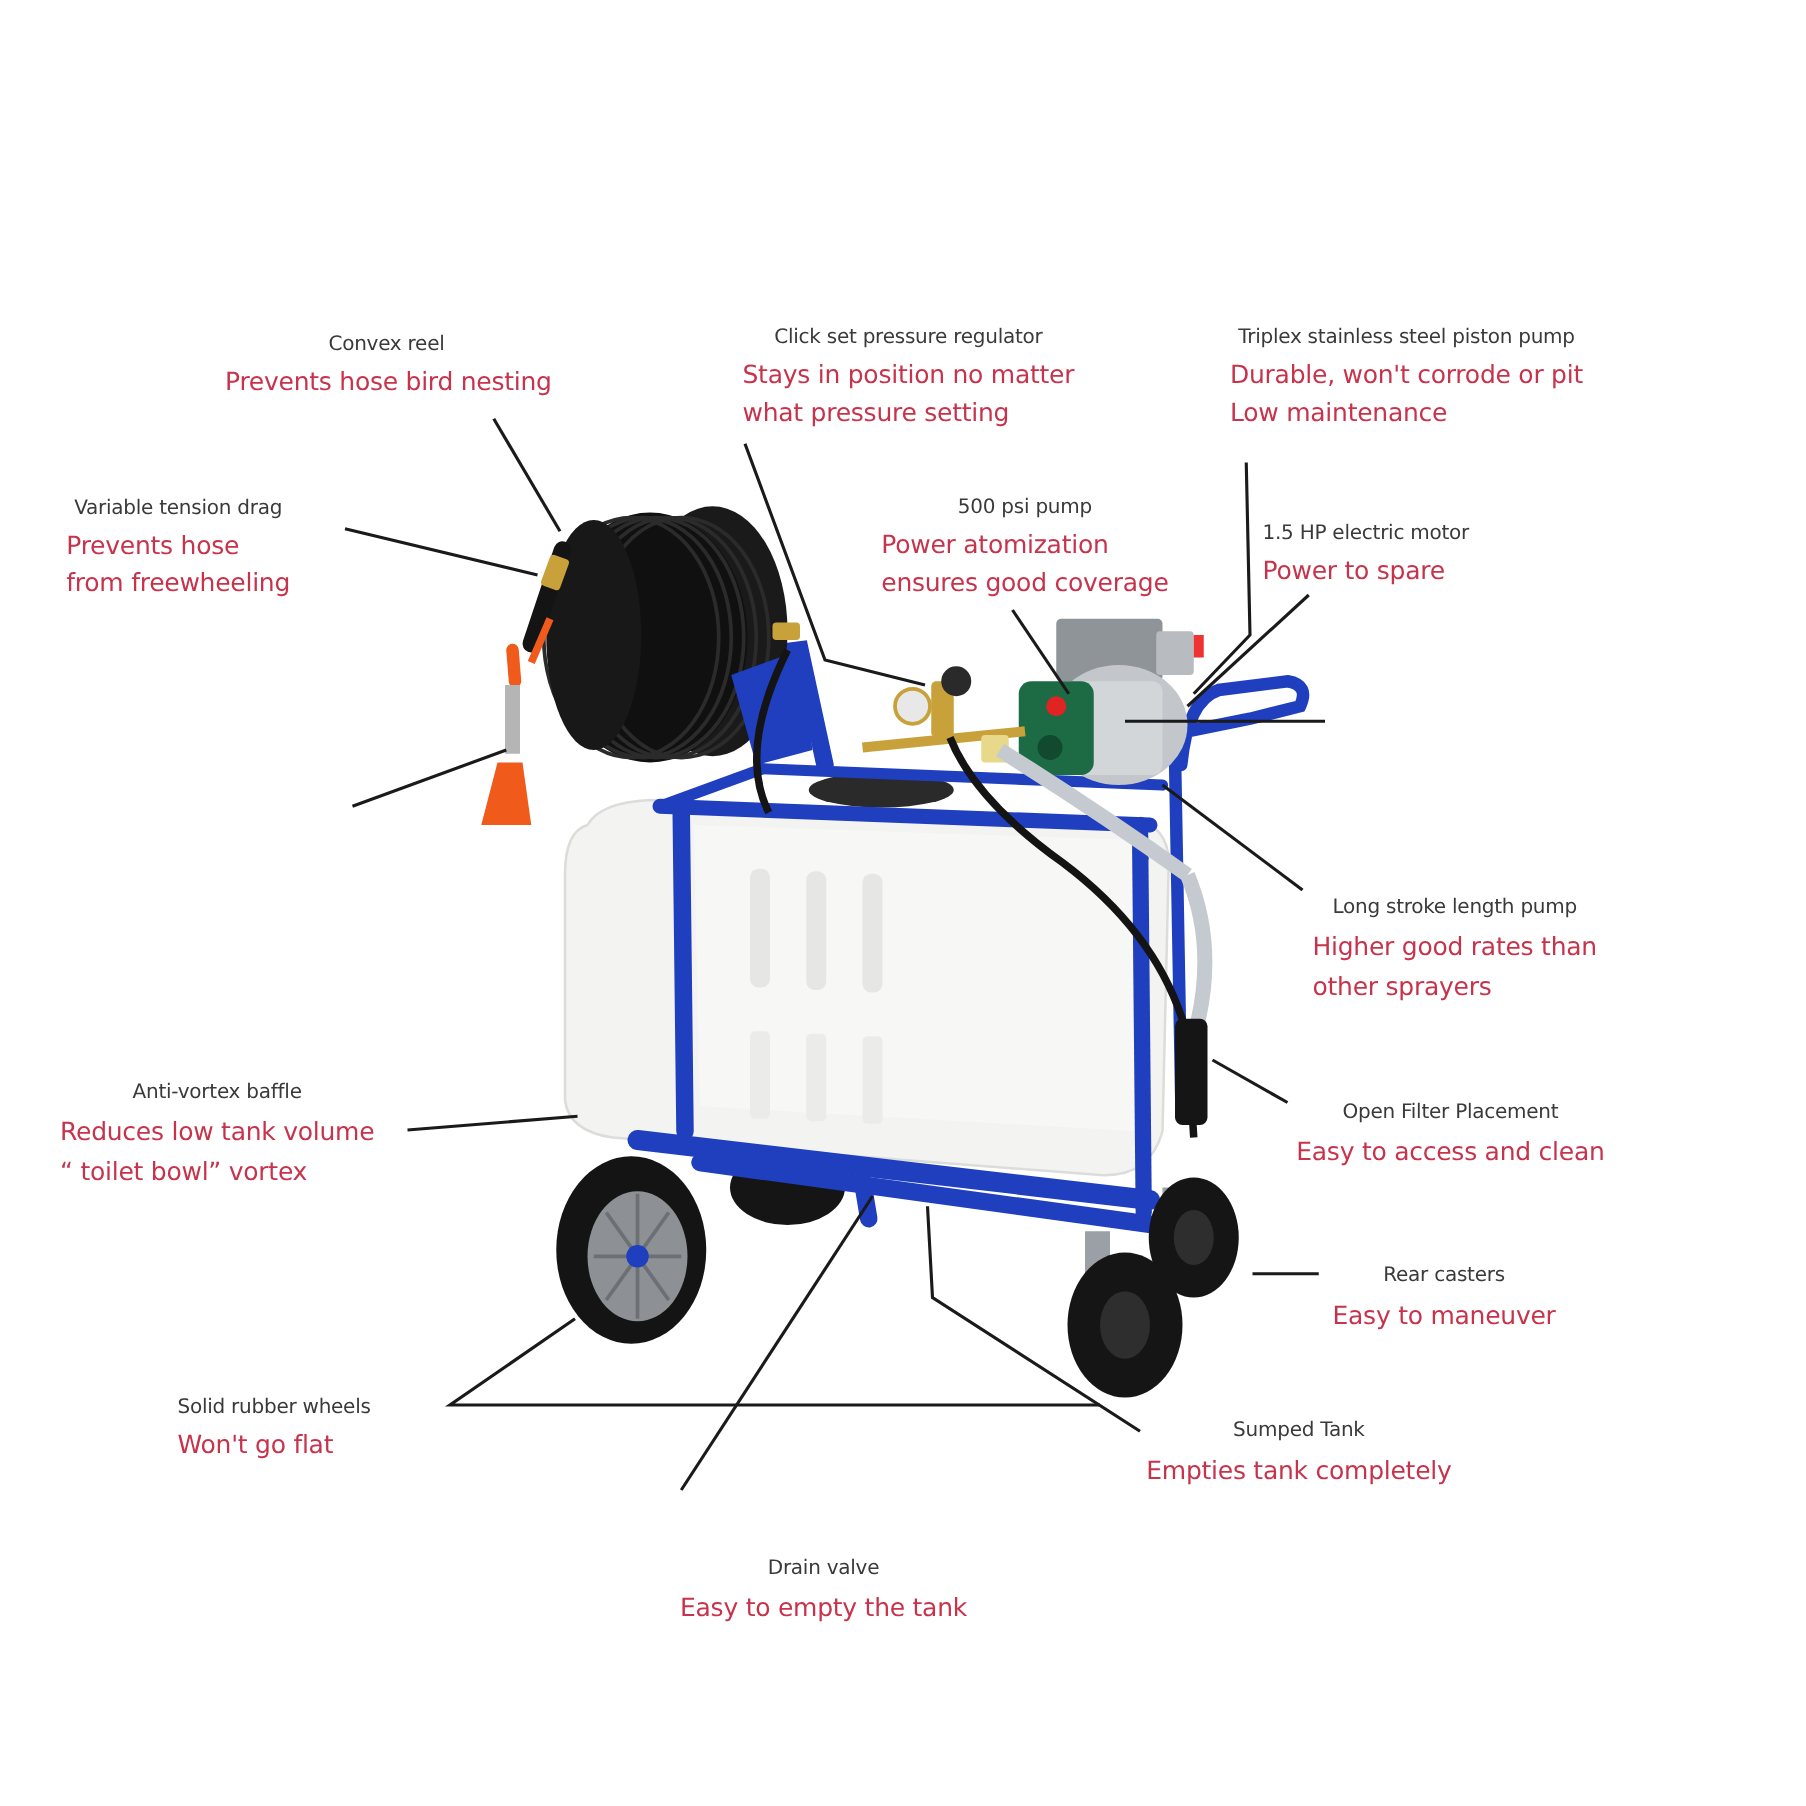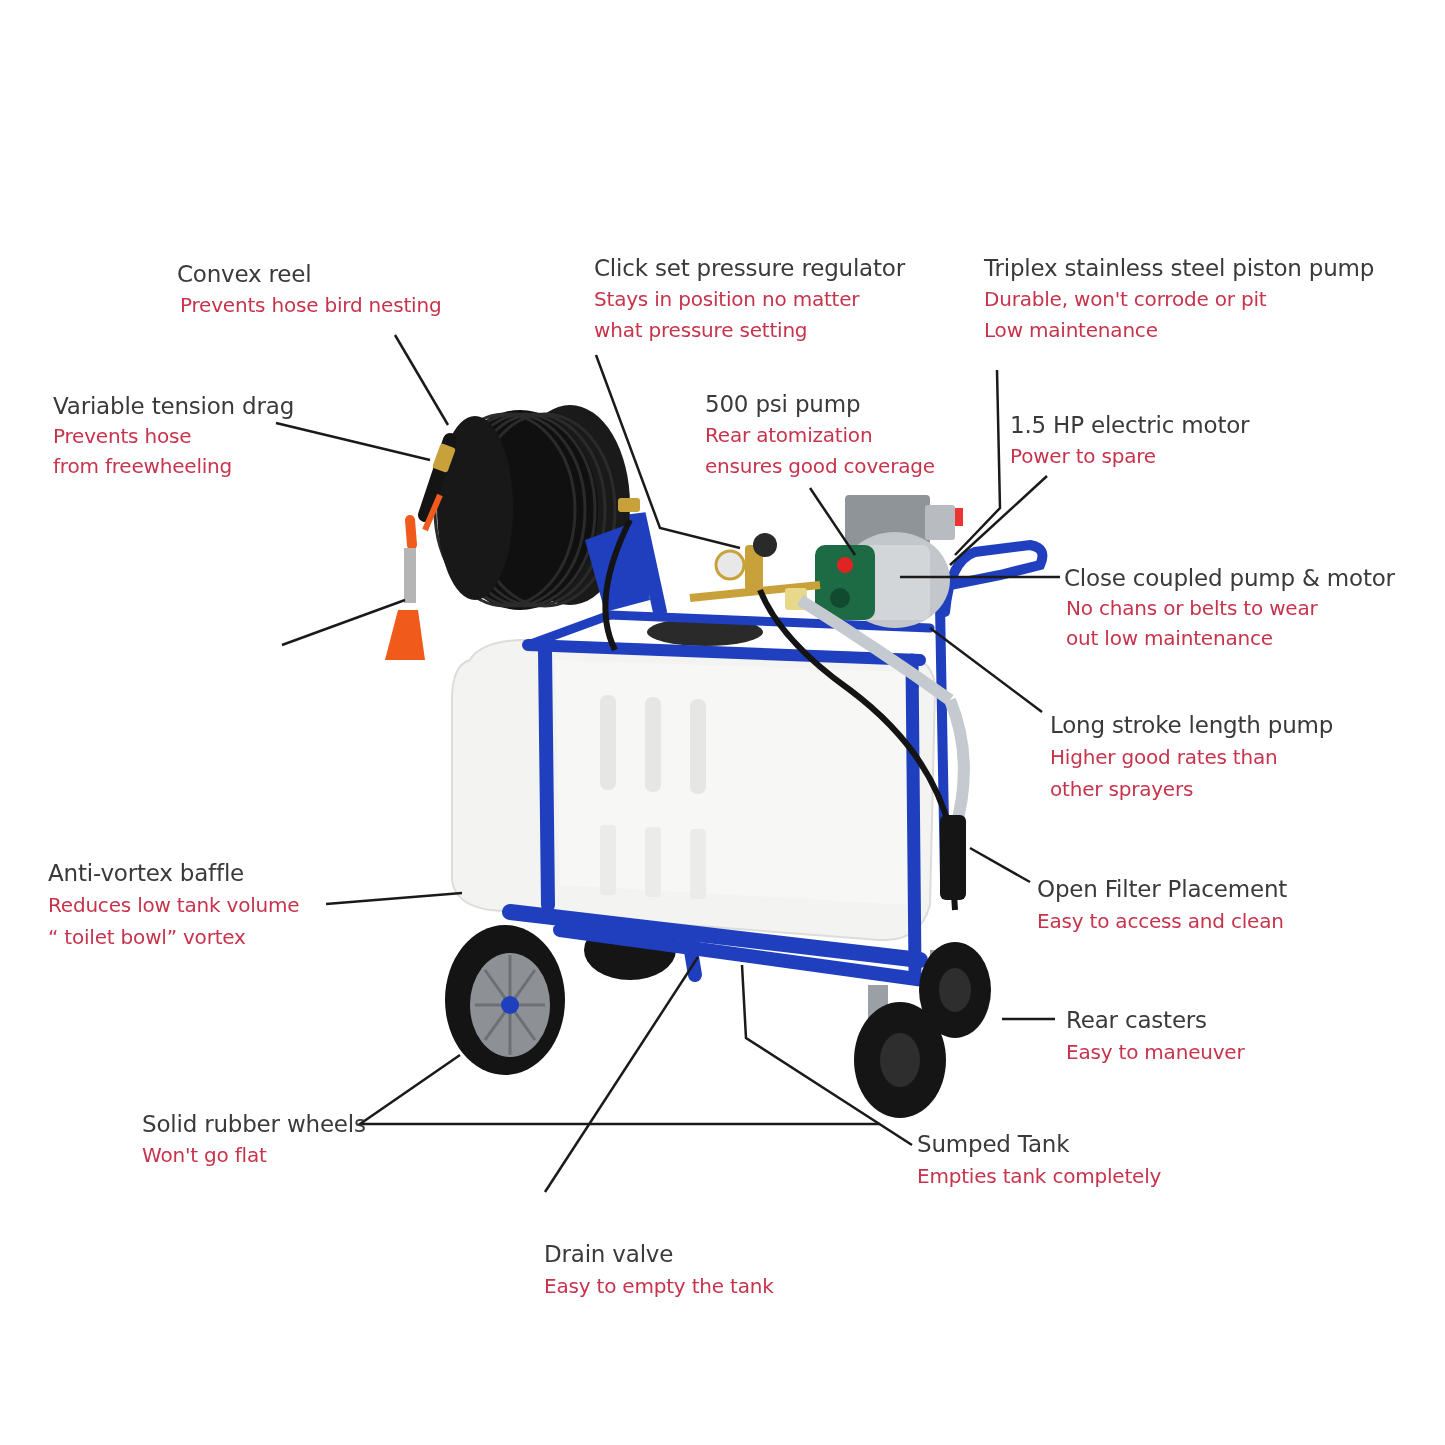--- a/index.html
+++ b/index.html
@@ -1,21 +1,21 @@
 <!DOCTYPE html>
 <html><head>
   <meta charset="utf-8">
   <style>
     html, body { margin: 0; padding: 0; background: #ffffff; }
     body { width: 1445px; height: 1445px; position: relative; overflow: hidden;
            font-family: "DejaVu Sans", "Liberation Sans", sans-serif; }
     #stage { position: absolute; left: 0; top: 0; width: 1445px; height: 1445px; }
     #art { position: absolute; left: 0; top: 0; }
     .callout { position: absolute; white-space: nowrap; line-height: 31px; }
-    .callout .title { display: block; font-size: 23px; color: #3a3a3a; letter-spacing: -0.2px; }
+    .callout .title { display: block; font-size: 16px; color: #3a3a3a; letter-spacing: -0.2px; text-align: center; }
     .callout .desc  { display: block; font-size: 20px; color: #c8334c; letter-spacing: -0.2px; }
   </style>
 </head>
 <body>
 
 <div id="stage">
 
   <svg id="art" width="1445" height="1445" viewBox="0 0 1445 1445">
 
     <g>
@@ -185,34 +185,29 @@
   </div>
 
   <div class="callout" style="left:53px; top:391px; line-height:30px;">
     <span class="title">Variable tension drag</span>
     <span class="desc">Prevents hose</span>
     <span class="desc">from freewheeling</span>
   </div>
 
   <div class="callout" style="left:705px; top:389px;">
     <span class="title">500 psi pump</span>
-    <span class="desc">Rear atomization</span>
+    <span class="desc">Power atomization</span>
     <span class="desc">ensures good coverage</span>
   </div>
 
   <div class="callout" style="left:1010px; top:410px;">
     <span class="title">1.5 HP electric motor</span>
     <span class="desc">Power to spare</span>
   </div>
 
-  <div class="callout" style="left:1064px; top:563px; line-height:30px;">
-    <span class="title">Close coupled pump &amp; motor</span>
-    <span class="desc" style="margin-left:2px">No chans or belts to wear</span>
-    <span class="desc" style="margin-left:2px">out low maintenance</span>
-  </div>
 
 
   <div class="callout" style="left:1050px; top:709px; line-height:32px;">
     <span class="title">Long stroke length pump</span>
     <span class="desc">Higher good rates than</span>
     <span class="desc">other sprayers</span>
   </div>
 
   <div class="callout" style="left:48px; top:857px; line-height:32px;">
     <span class="title">Anti-vortex baffle</span>

